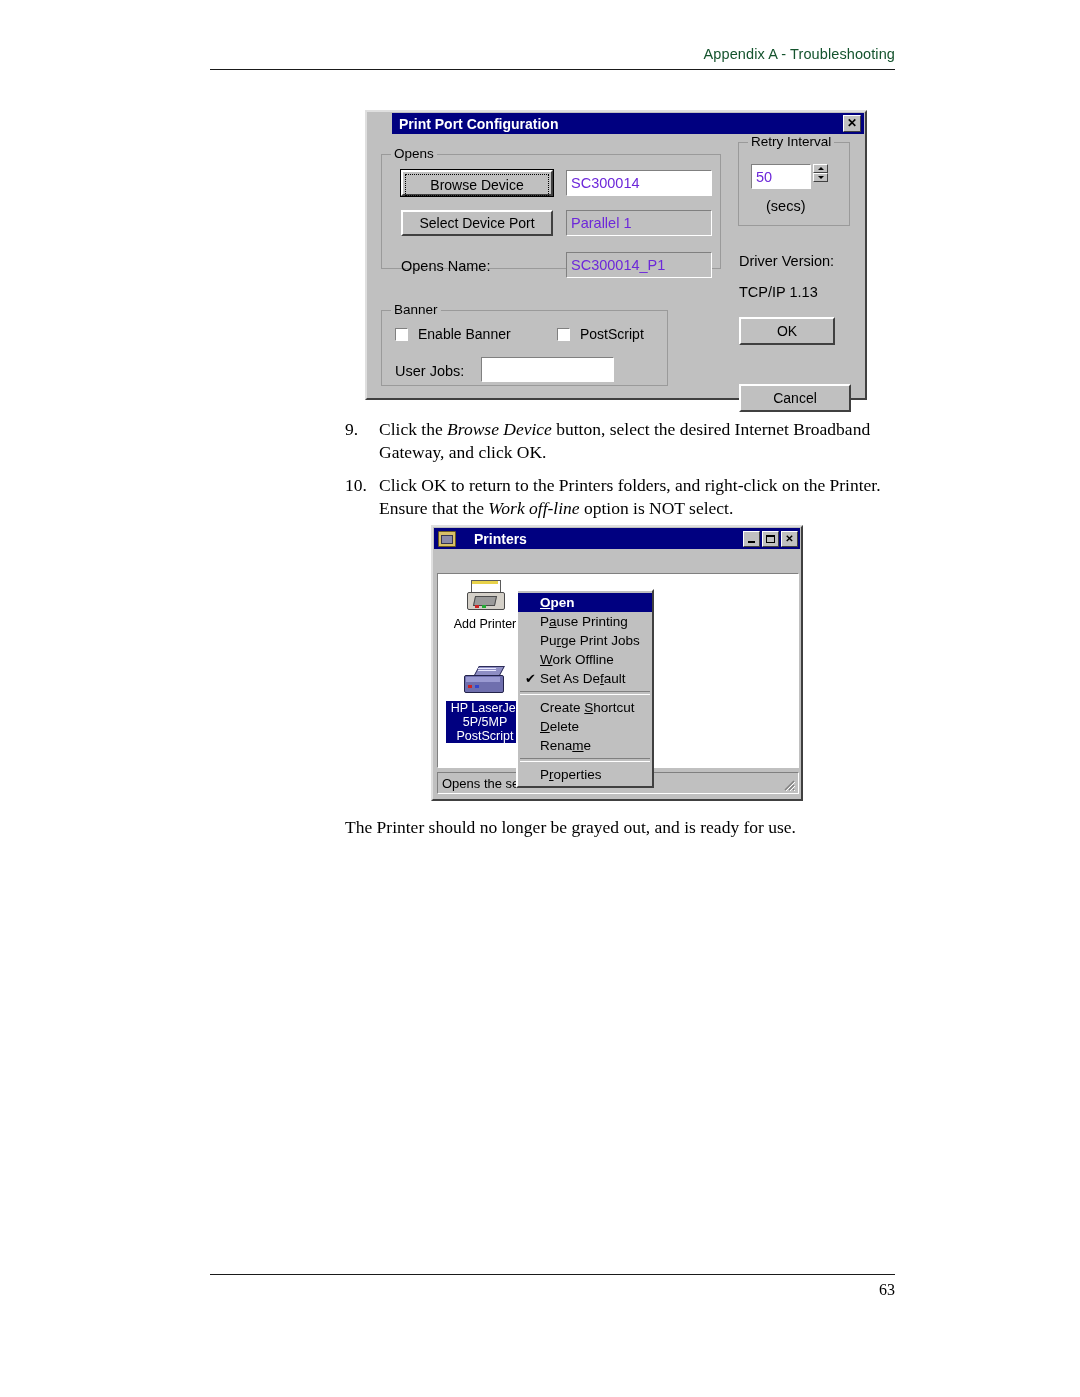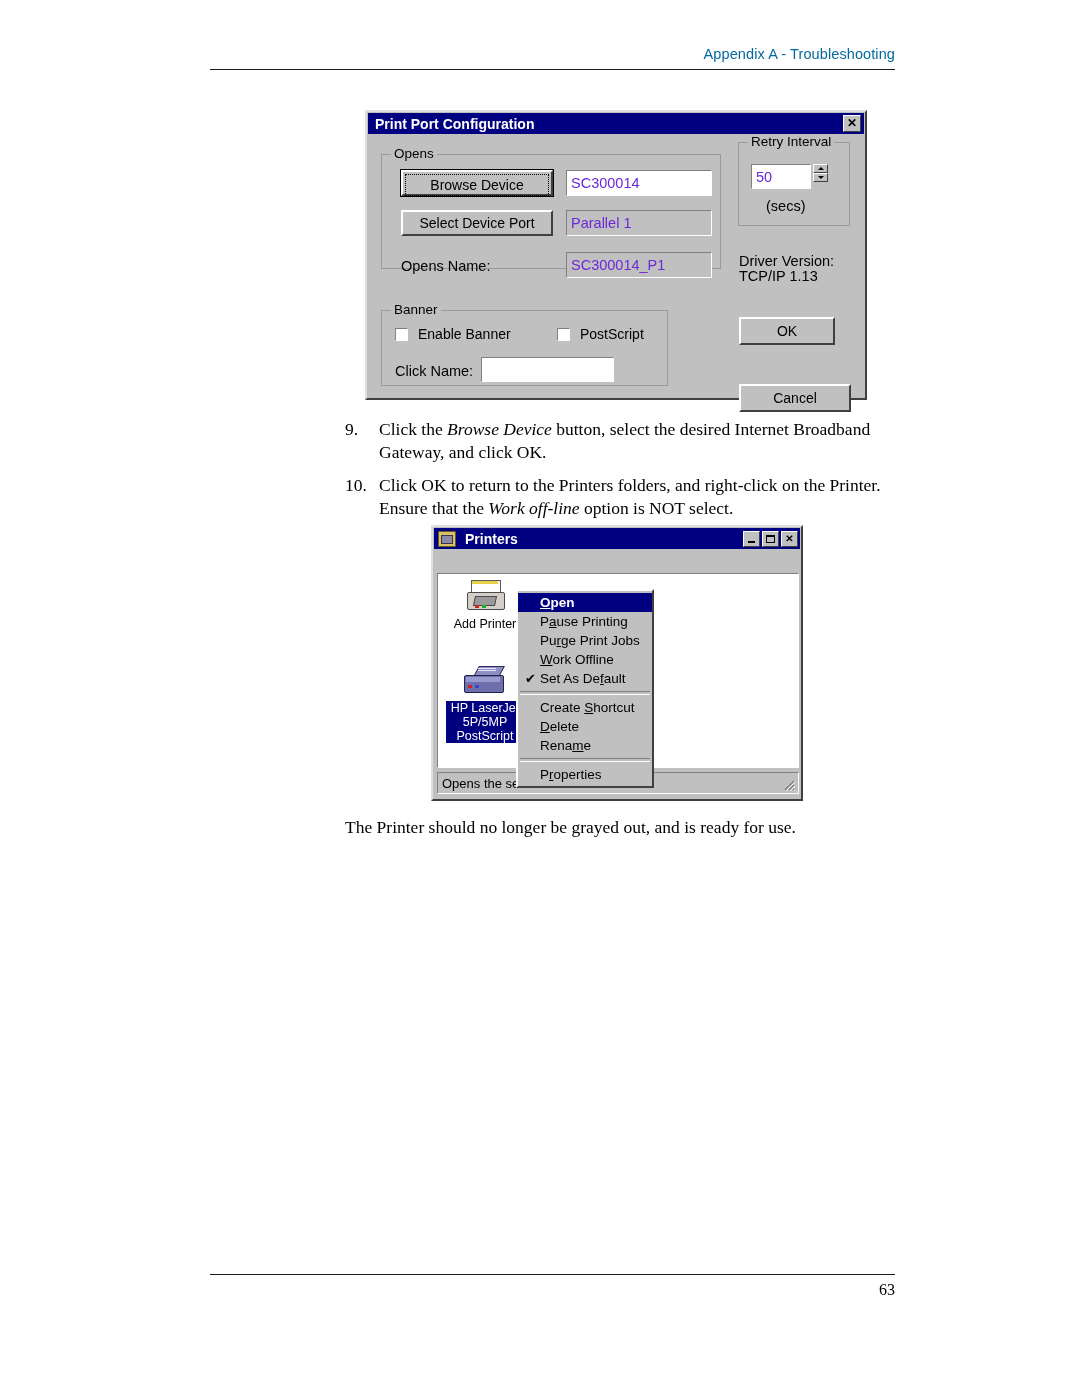--- a/index.html
+++ b/index.html
@@ -18,21 +18,21 @@
 
   
   .page-header {
     position: absolute;
     left: 210px;
     top: 46px;
     width: 685px;
     text-align: right;
     font-family: "Liberation Sans", sans-serif;
     font-size: 14.5px;
-    color: #0369a1;
+    color: #14532d;
     letter-spacing: .1px;
   }
   .header-rule {
     position: absolute;
     left: 210px;
     top: 69px;
     width: 685px;
     height: 0;
     border-top: 1.6px solid #1a1a1a;
   }
@@ -103,20 +103,21 @@
   #print-port-dialog {
     left: 365px;
     top: 110px;
     width: 502px;
     height: 290px;
     border-top: 2px solid #dfdfdf;
     border-left: 2px solid #dfdfdf;
     border-right: 2px solid #404040;
     border-bottom: 2px solid #404040;
     background: #c0c0c0;
+    padding-left: 24px;
   }
   #print-port-dialog .titlebar {
     height: 21px;
     margin: 1px 1px 0 1px;
     padding-left: 7px;
     font-size: 14px;
     justify-content: space-between;
   }
   .close-x {
     width: 18px;
@@ -274,21 +275,21 @@
     border-bottom: 2px solid #404040;
     background: #c0c0c0;
   }
   #printers-window .titlebar {
     height: 21px;
     margin: 1px 1px 0 1px;
     padding-left: 4px;
     font-size: 14px;
     justify-content: space-between;
   }
-  .tb-left { display: flex; align-items: center; gap: 9px; }
+  .tb-left { display: flex; align-items: center; gap: 18px; }
   .tb-btns { display: flex; gap: 2px; margin-right: 2px; }
   .tb-btn {
     width: 17px;
     height: 16px;
     background: #c0c0c0;
     border-top: 1.5px solid #ffffff;
     border-left: 1.5px solid #ffffff;
     border-right: 1.5px solid #404040;
     border-bottom: 1.5px solid #404040;
     color: #000;
@@ -461,41 +462,41 @@
 
   <div class="cb-row" style="left:28px; top:214px;">
     <span class="cbox"></span>
     <span>Enable Banner</span>
   </div>
   <div class="cb-row" style="left:190px; top:214px;">
     <span class="cbox"></span>
     <span>PostScript</span>
   </div>
 
-  <span class="dlg-label" style="left:28px; top:251px;">Click Name:</span>
+  <span class="dlg-label" style="left:28px; top:251px;">User Jobs:</span>
   <div class="field95" style="position:absolute; left:114px; top:245px; width:133px; height:25px;"></div>
 
   <div class="groupbox" style="left:371px; top:30px; width:112px; height:84px;">
     <span class="gb-label">Retry Interval</span>
   </div>
   <div class="spinner" style="left:384px; top:52px;">
     <div class="field95" style="width:60px; height:25px;">50</div>
     <div class="spin-btns">
       <div class="spin-btn">
           <span class="tri-up"></span>
         </div>
       <div class="spin-btn">
           <span class="tri-down"></span>
         </div>
     </div>
   </div>
   <span class="dlg-label" style="left:399px; top:86px;">(secs)</span>
 
   <span class="dlg-label" style="left:372px; top:141px;">Driver Version:</span>
-  <span class="dlg-label" style="left:372px; top:156px;">TCP/IP  1.13</span>
+  <span class="dlg-label" style="left:372px; top:172px;">TCP/IP  1.13</span>
 
   <button class="btn95" style="position:absolute; left:372px; top:205px; width:96px; height:28px;">OK</button>
   <button class="btn95" style="position:absolute; left:372px; top:232px; width:112px; height:28px;margin-top:40px;">Cancel</button>
 </div>
 
 <div class="step-list">
   <div class="step">
     <span class="step-num">9.</span>
     <span class="step-body"><span>Click the </span><i>Browse Device</i><span> button, select the desired Internet Broadband Gateway, and click OK.</span></span>
   </div>

